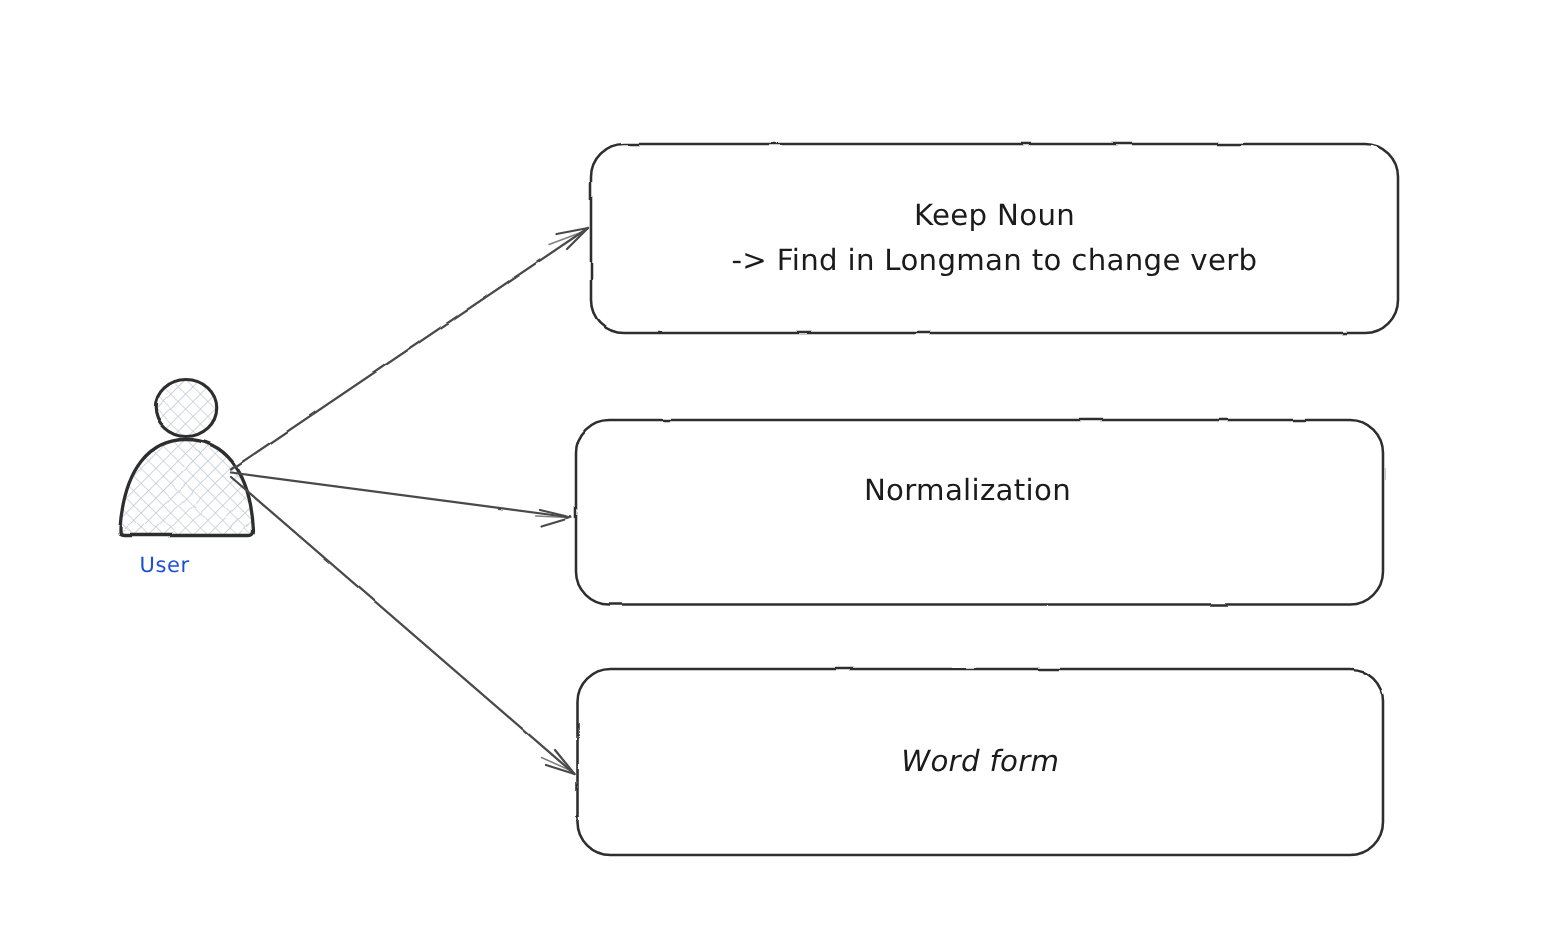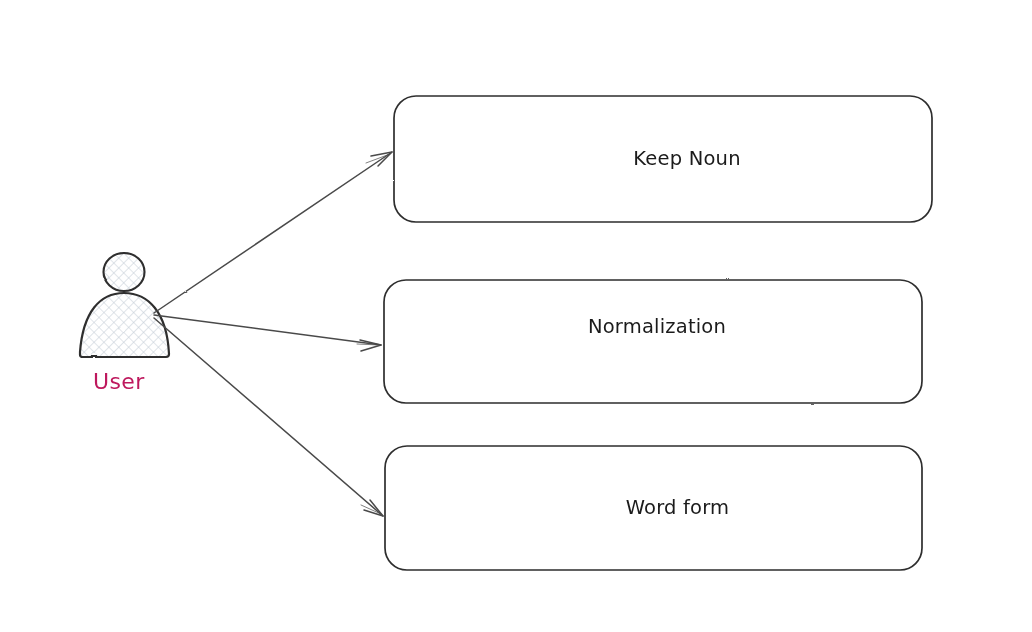--- a/index.html
+++ b/index.html
@@ -37,36 +37,35 @@
     align-items: center;
     justify-content: center;
     text-align: center;
     color: #1b1b1b;
     font-family: "DejaVu Sans", sans-serif;
     font-size: 19.5px;
     line-height: 1.55;
     letter-spacing: 0.2px;
     white-space: nowrap;
     pointer-events: none;
-    padding-left: 24px;
   }
   .box-text .line { display: block; }
   .actor-label {
     position: absolute;
-    color: #be185d;
+    color: #1d4ed8;
     font-family: "DejaVu Sans", sans-serif;
-    font-size: 22px;
+    font-size: 14px;
     letter-spacing: 0.4px;
     white-space: nowrap;
     pointer-events: none;
   }
   
   #box-text-0 { left: 394px; top: 96px;  width: 538px; height: 126px; }
-  #box-text-1 { left: 364px; top: 280px; width: 538px; height: 95px; }
-  #box-text-2 { left: 385px; top: 446px; width: 537px; height: 124px; }
+  #box-text-1 { left: 376px; top: 280px; width: 538px; height: 95px; }
+  #box-text-2 { left: 385px; top: 446px; width: 537px; height: 124px; font-style: italic; }
   #actor-label { left: 93px; top: 369px; }
 </style>
 </head>
 <body>
 
 <div id="canvas-root">
 
   <svg class="diagram-layer" viewBox="0 0 1032 632" xmlns="http://www.w3.org/2000/svg">
     <defs>
       <pattern id="crosshatch" width="7" height="7" patternUnits="userSpaceOnUse" patternTransform="rotate(45)">
@@ -115,20 +114,21 @@
 
     <g fill="#ffffff" stroke="#2e2e2e" stroke-width="1.7" filter="url(#rough)">
       <rect x="394" y="96" width="538" height="126" rx="22" ry="22"></rect>
       <rect x="384" y="280" width="538" height="123" rx="22" ry="22"></rect>
       <rect x="385" y="446" width="537" height="124" rx="22" ry="22"></rect>
     </g>
   </svg>
 
   <div class="box-text" id="box-text-0">
     <span class="line">Keep Noun</span>
+    <span class="line">-&gt; Find in Longman to change verb</span>
   </div>
 
   <div class="box-text" id="box-text-1">
     <span class="line">Normalization</span>
   </div>
 
   <div class="box-text" id="box-text-2">
     <span class="line">Word form</span>
   </div>
 

